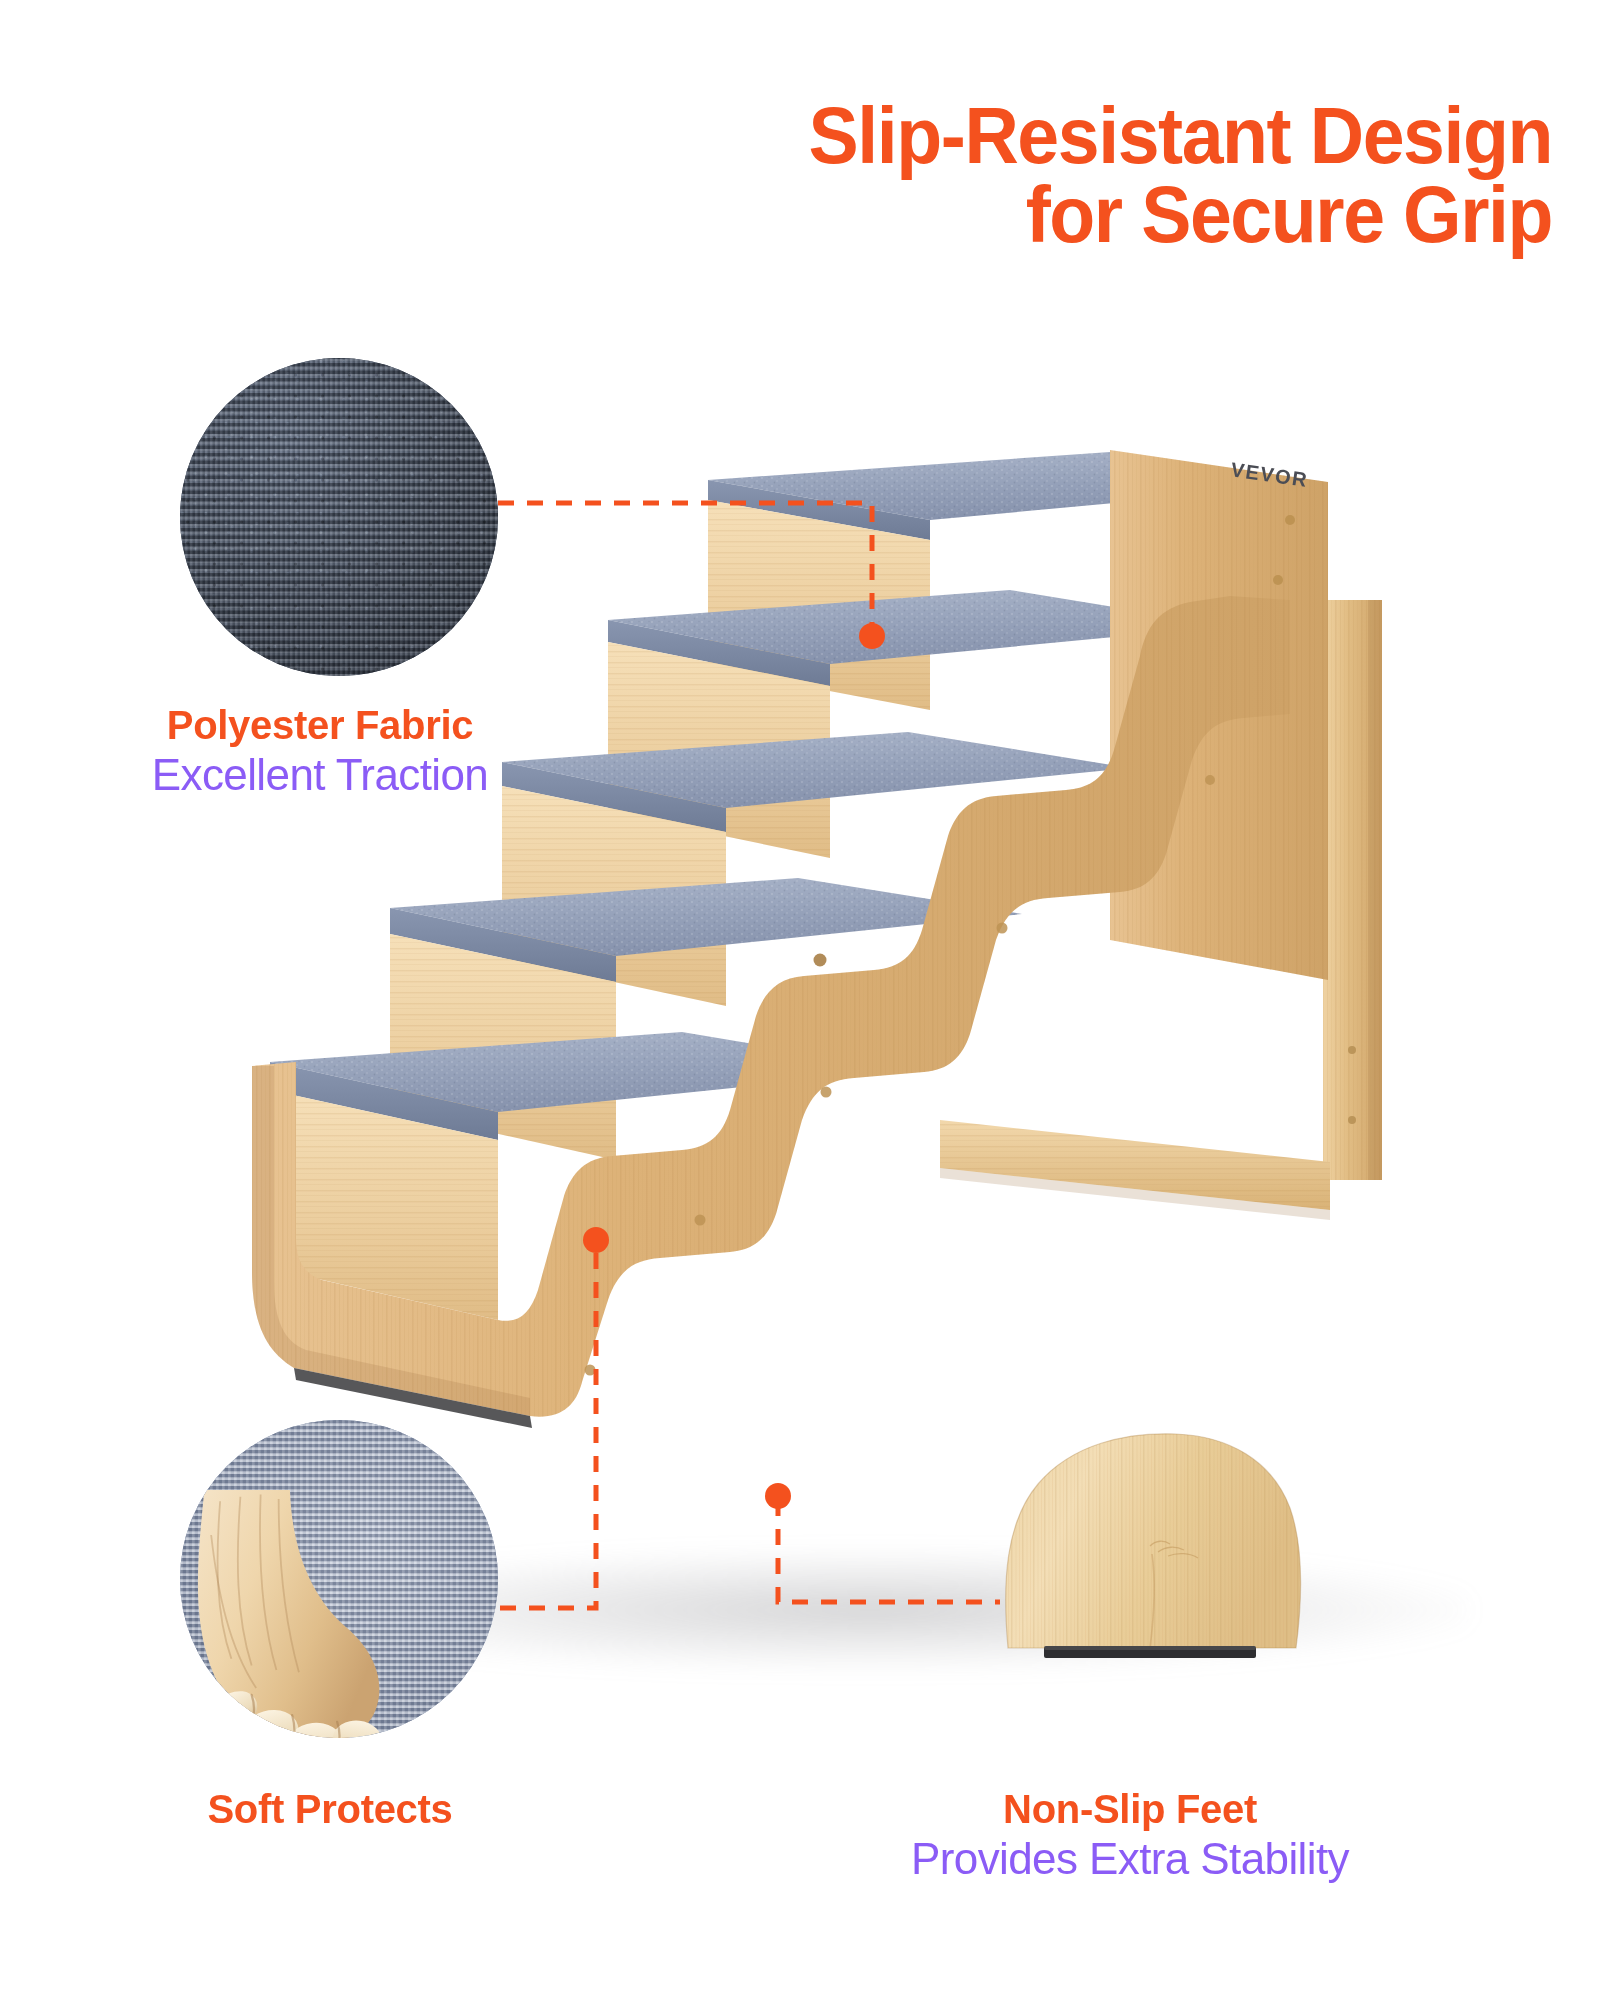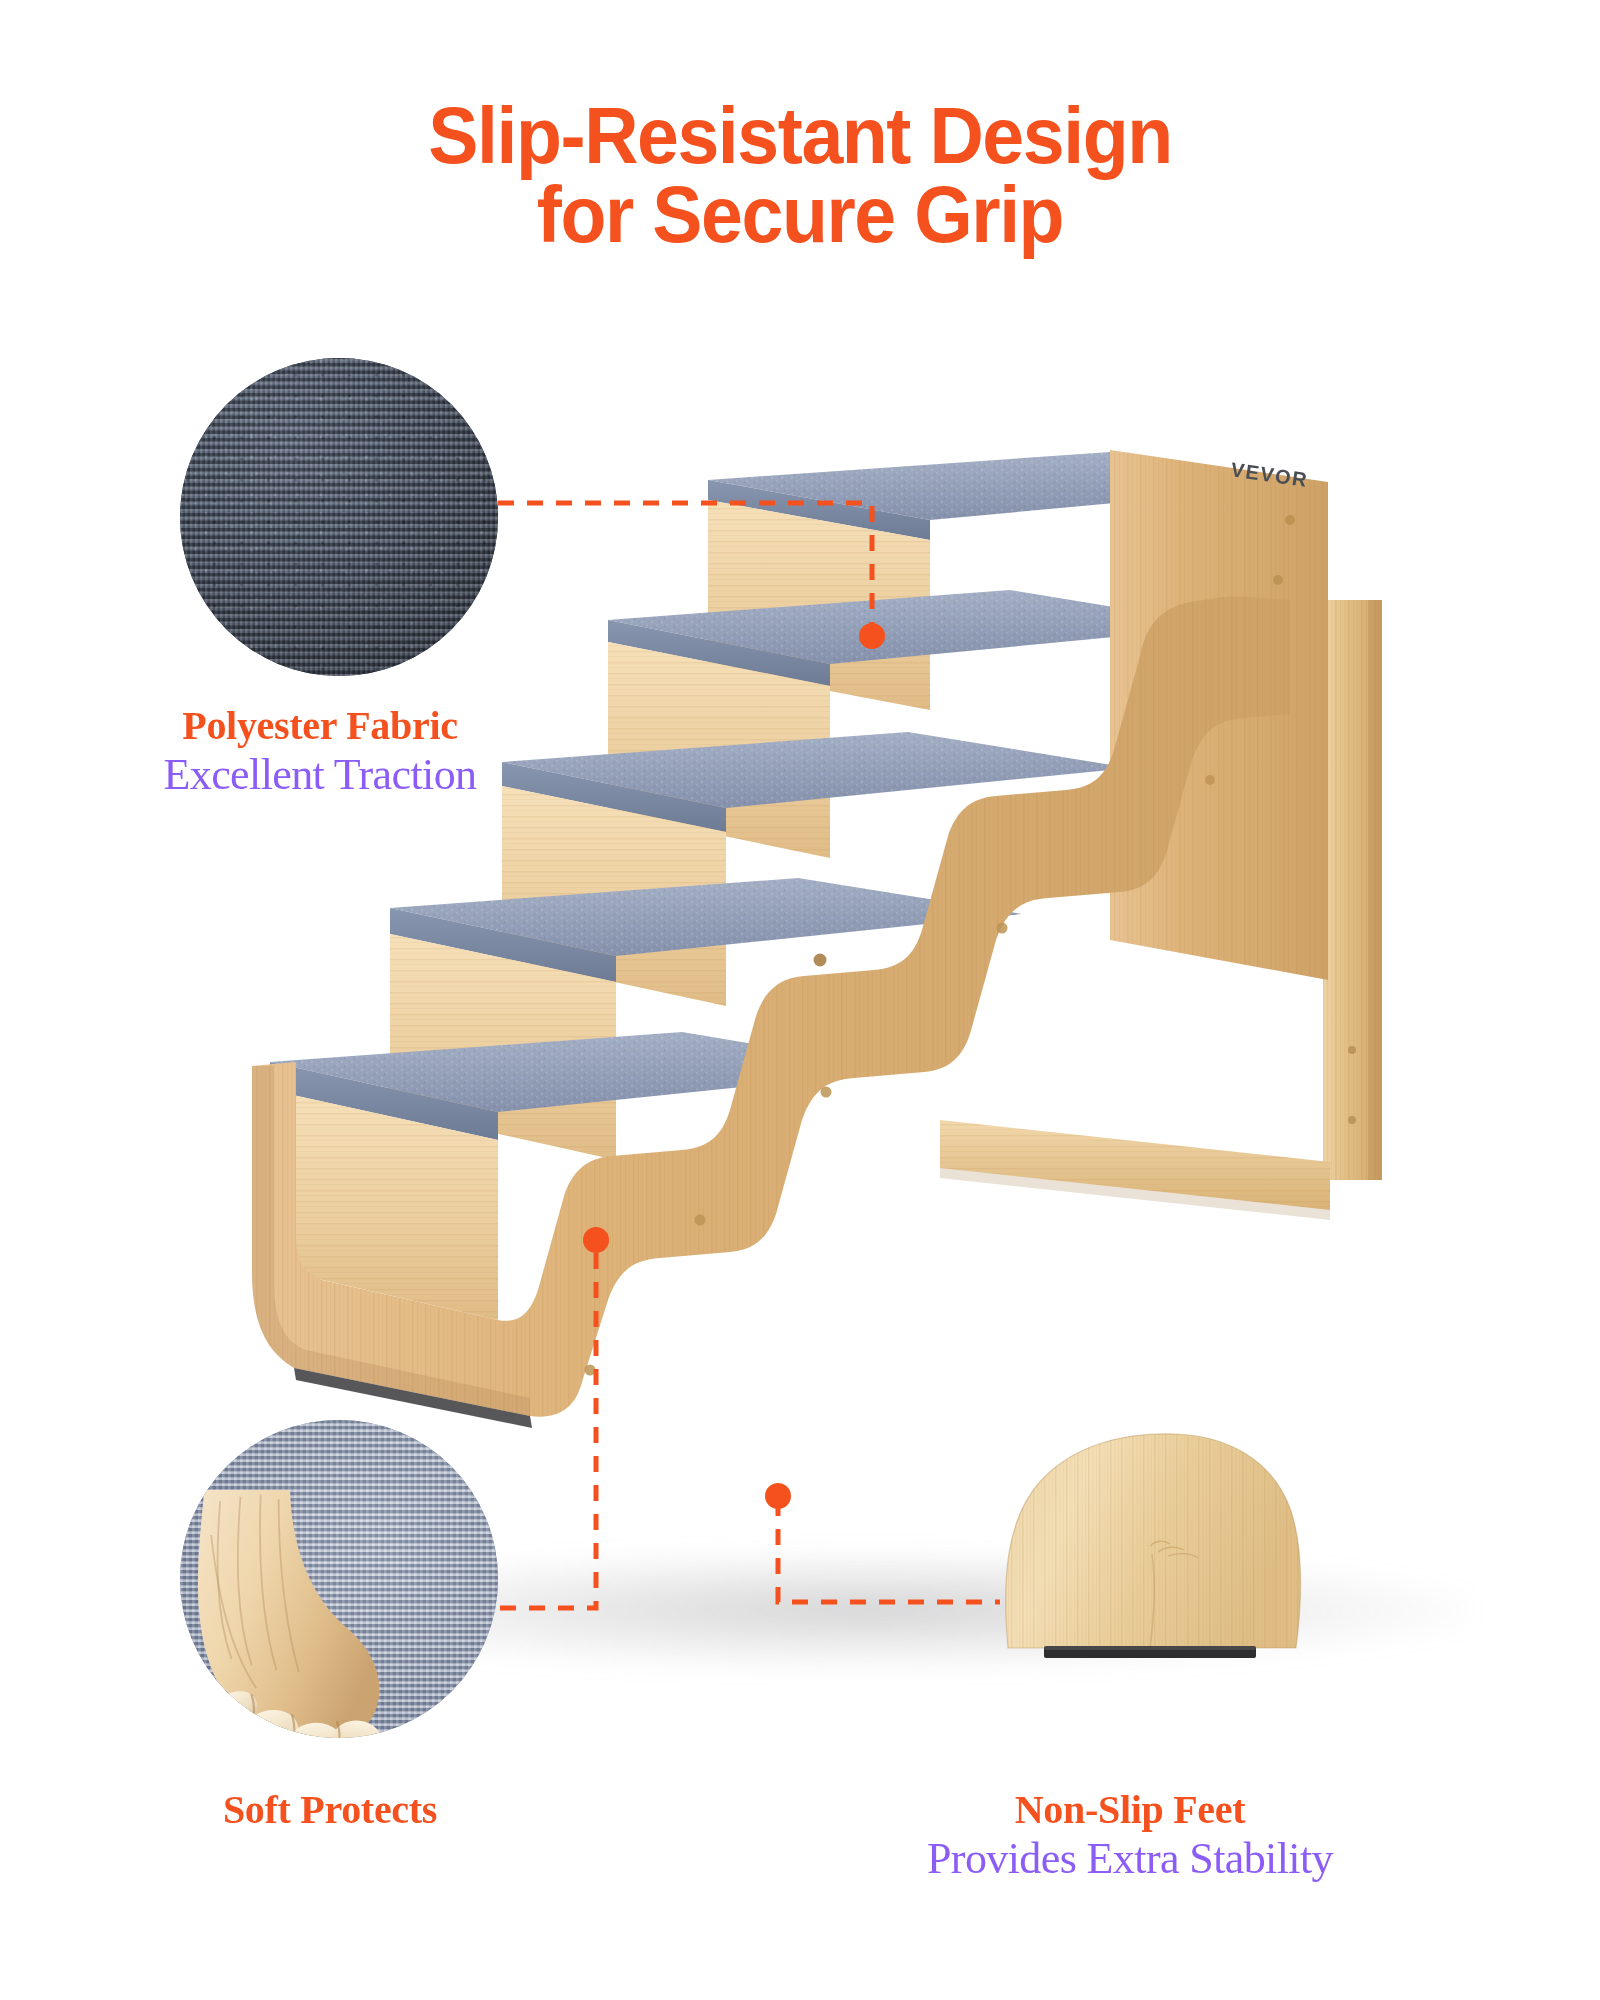--- a/index.html
+++ b/index.html
@@ -7,37 +7,37 @@
     width: 1600px; height: 2000px;
     background: #ffffff;
     font-family: "Liberation Sans", sans-serif;
     overflow: hidden;
   }
   .page { position: relative; width: 1600px; height: 2000px; background: #fff; }
 
   
   .title-block {
     position: absolute; top: 96px; left: 0; width: 1600px;
-    text-align: center;
+    text-align: right;
   }
   .title-line {
     color: #F4511E;
     font-weight: 700;
     font-size: 80px;
     line-height: 0.99;
     letter-spacing: -1.5px;
     font-stretch: condensed;
     transform: scaleX(0.94);
   }
 
   
   .connectors { position: absolute; inset: 0; width: 1600px; height: 2000px; pointer-events: none; }
 
   
-  .callout { position: absolute; text-align: center; font-family: Liberation Serif, serif; }
+  .callout { position: absolute; text-align: center; }
   .callout .hl {
     color: #F4511E; font-weight: 700; font-size: 40px;
     line-height: 1.18; letter-spacing: -0.3px; white-space: nowrap;
   }
   .callout .sub {
     color: #8b5cf6; font-weight: 400; font-size: 44px;
     line-height: 1.2; letter-spacing: -0.6px; white-space: nowrap;
   }
   #callout-fabric { left: 60px; top: 702px; width: 520px; }
   #callout-paws   { left: 70px; top: 1786px; width: 520px; }

